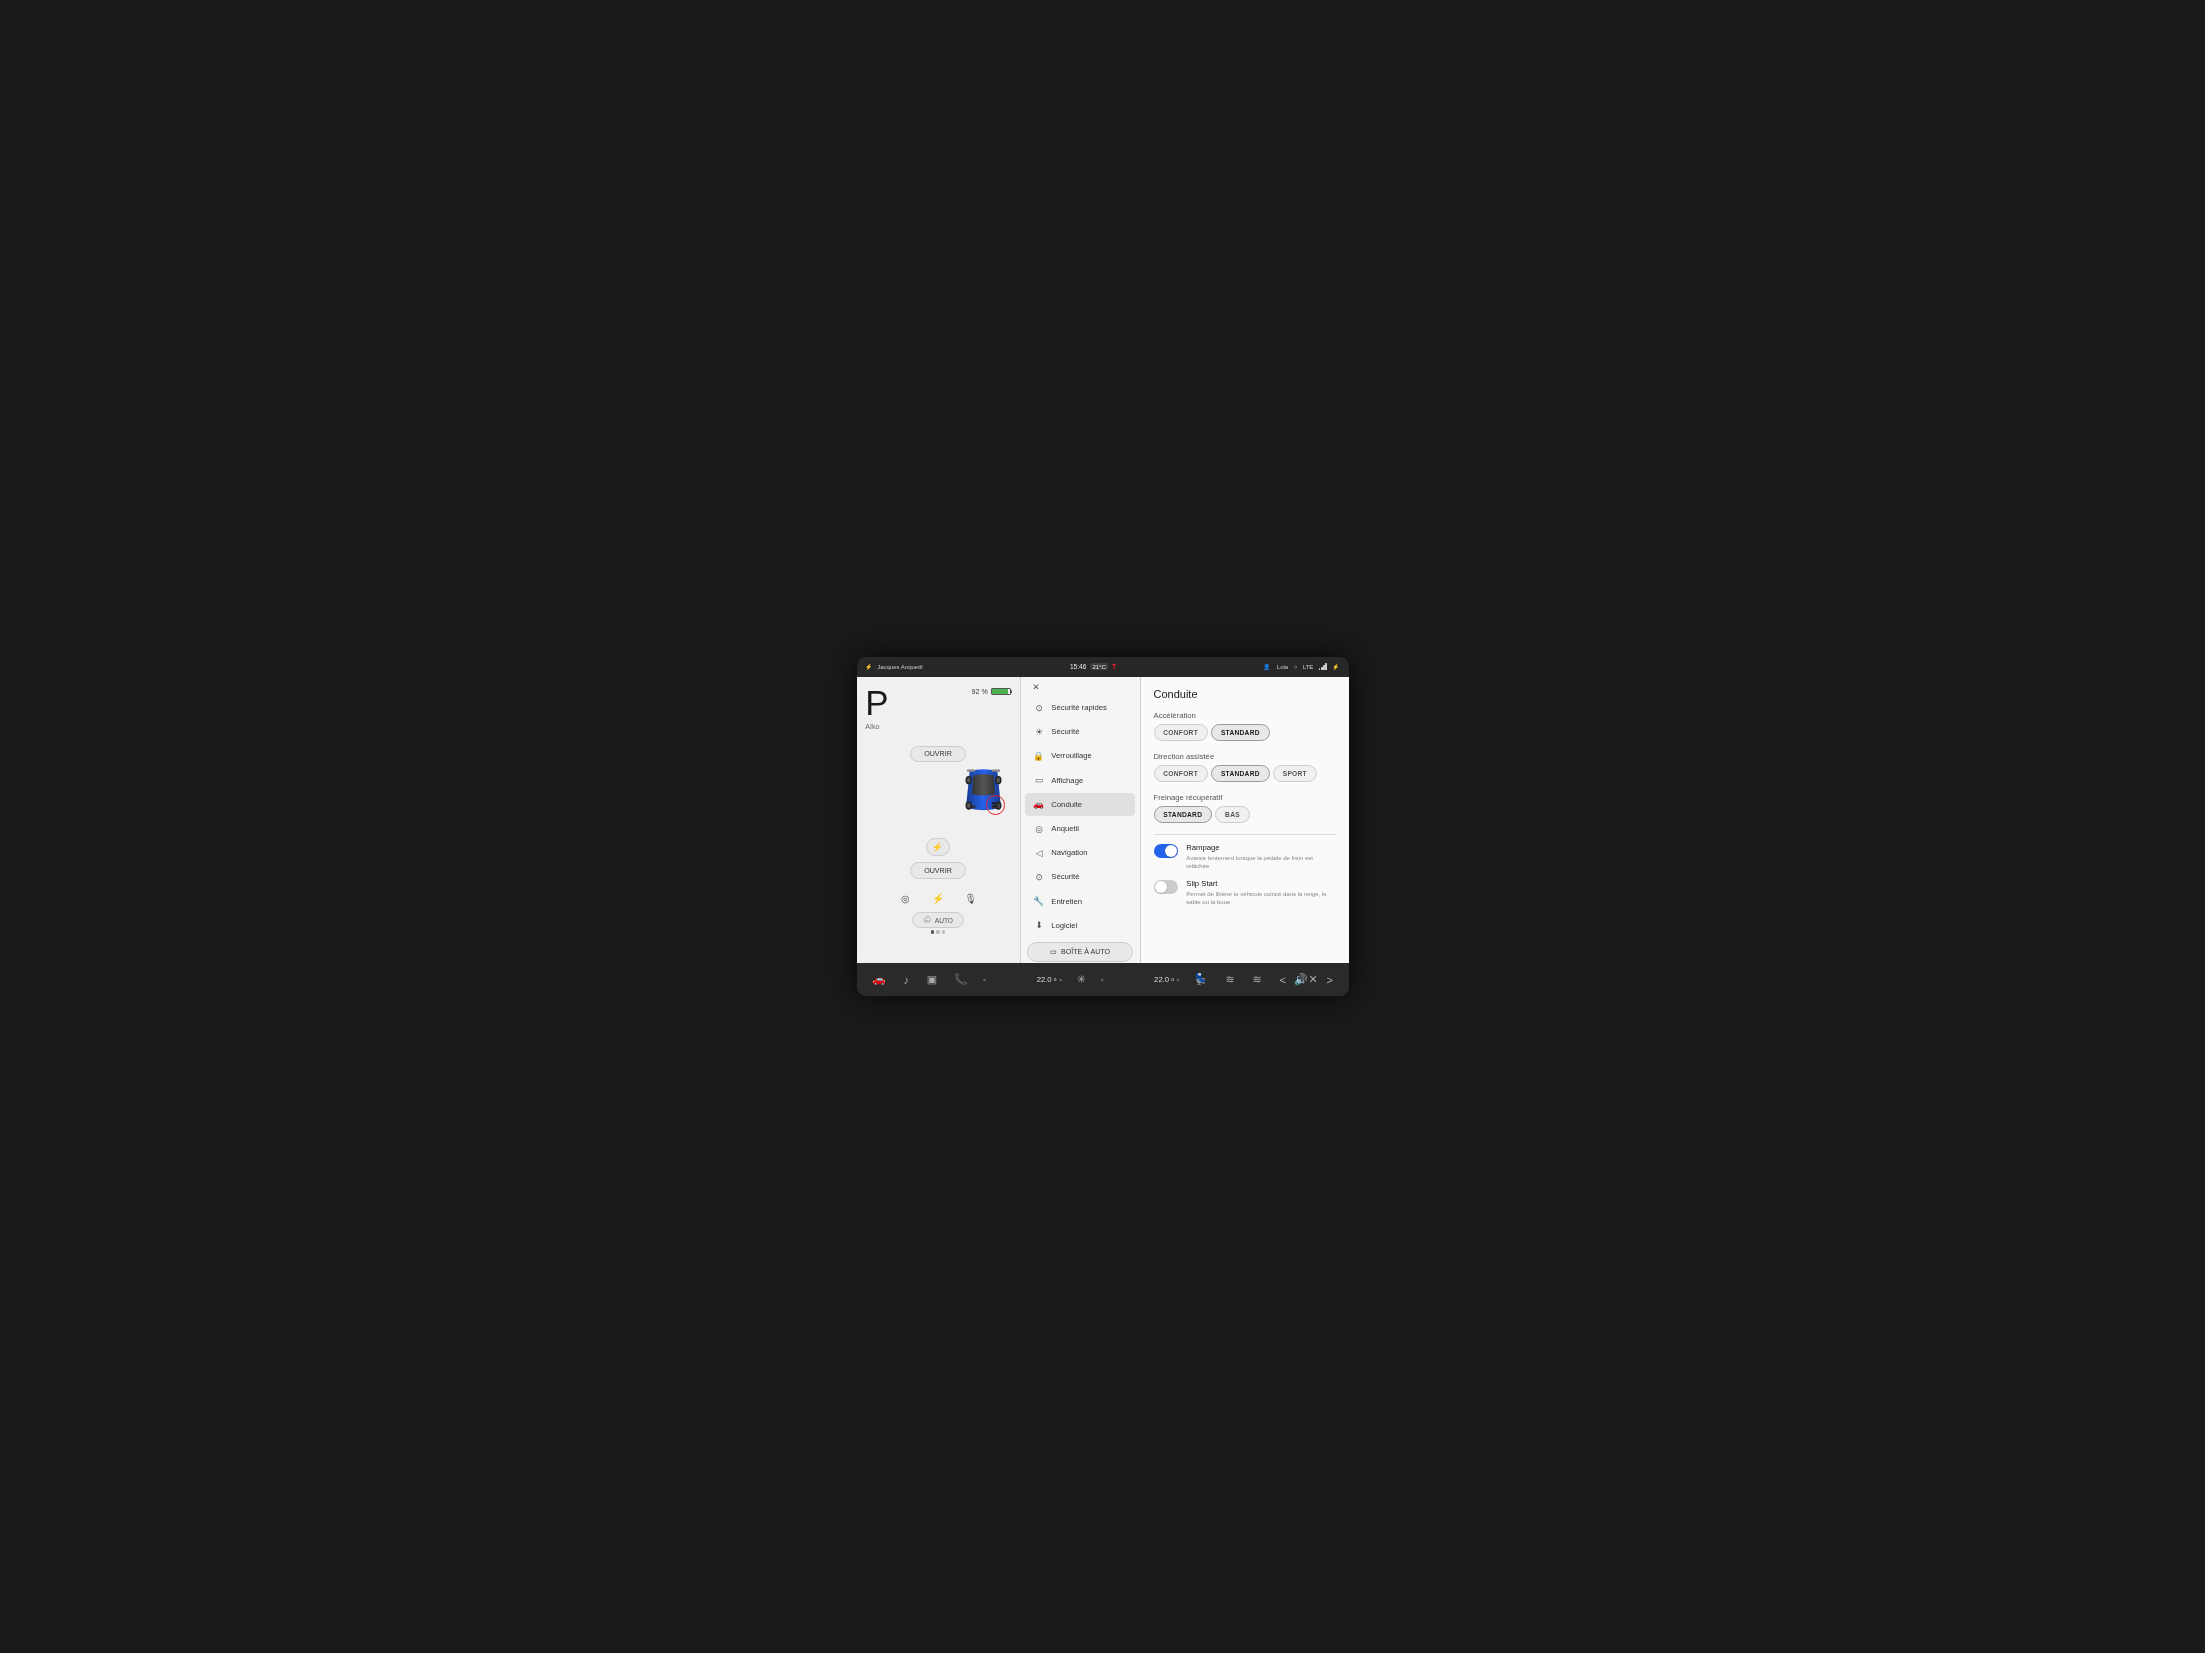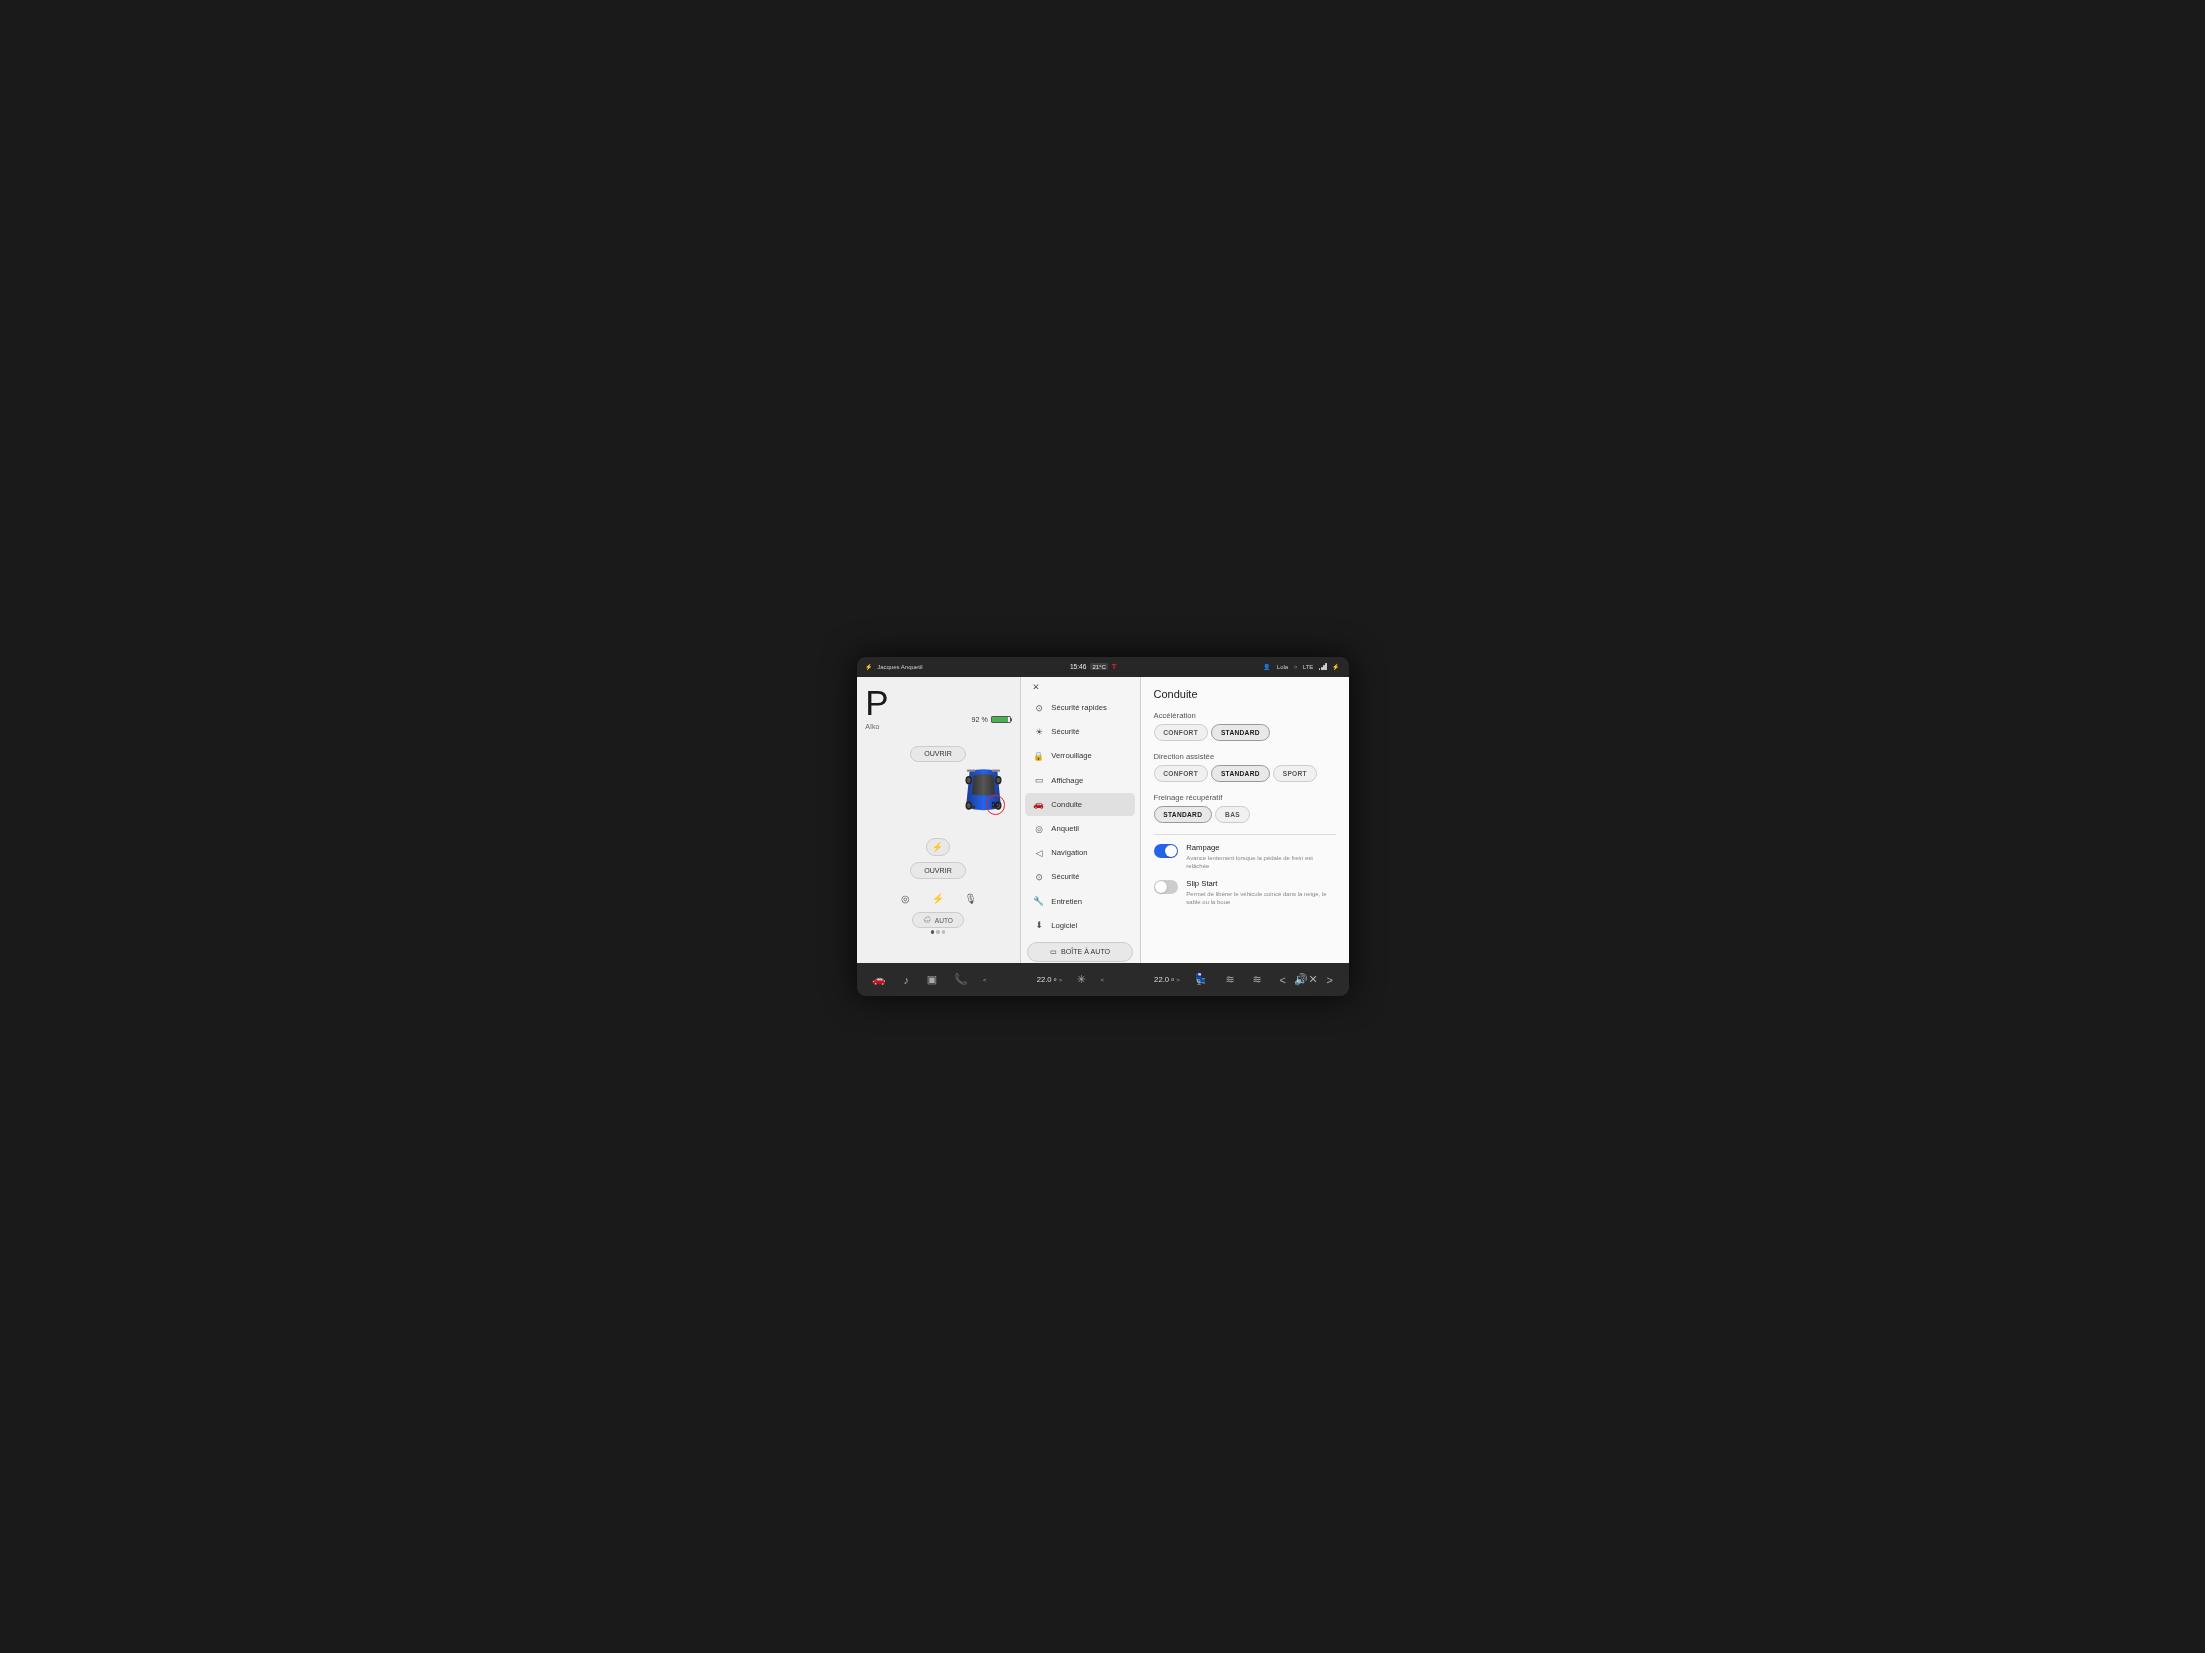--- a/index.html
+++ b/index.html
@@ -469,21 +469,21 @@
   </div>
 
   <div class="main-content">
 
     <div class="left-panel">
       <div style="display:flex; align-items:flex-start; width:100%; justify-content:space-between; margin-bottom:0;">
         <div>
           <div class="gear-indicator">P</div>
           <div class="car-name">Aïko</div>
         </div>
-        <div style="display:flex; flex-direction:column; align-items:flex-end; padding-top:2.2px;margin-top:28px;">
+        <div style="display:flex; flex-direction:column; align-items:flex-end; padding-top:2.2px;">
           <div class="battery-row">
             <span class="battery-pct">92 %</span>
             <div class="battery-bar">
               <div class="battery-fill"></div>
             </div>
           </div>
         </div>
       </div>
 
       <button class="open-btn">OUVRIR</button>

